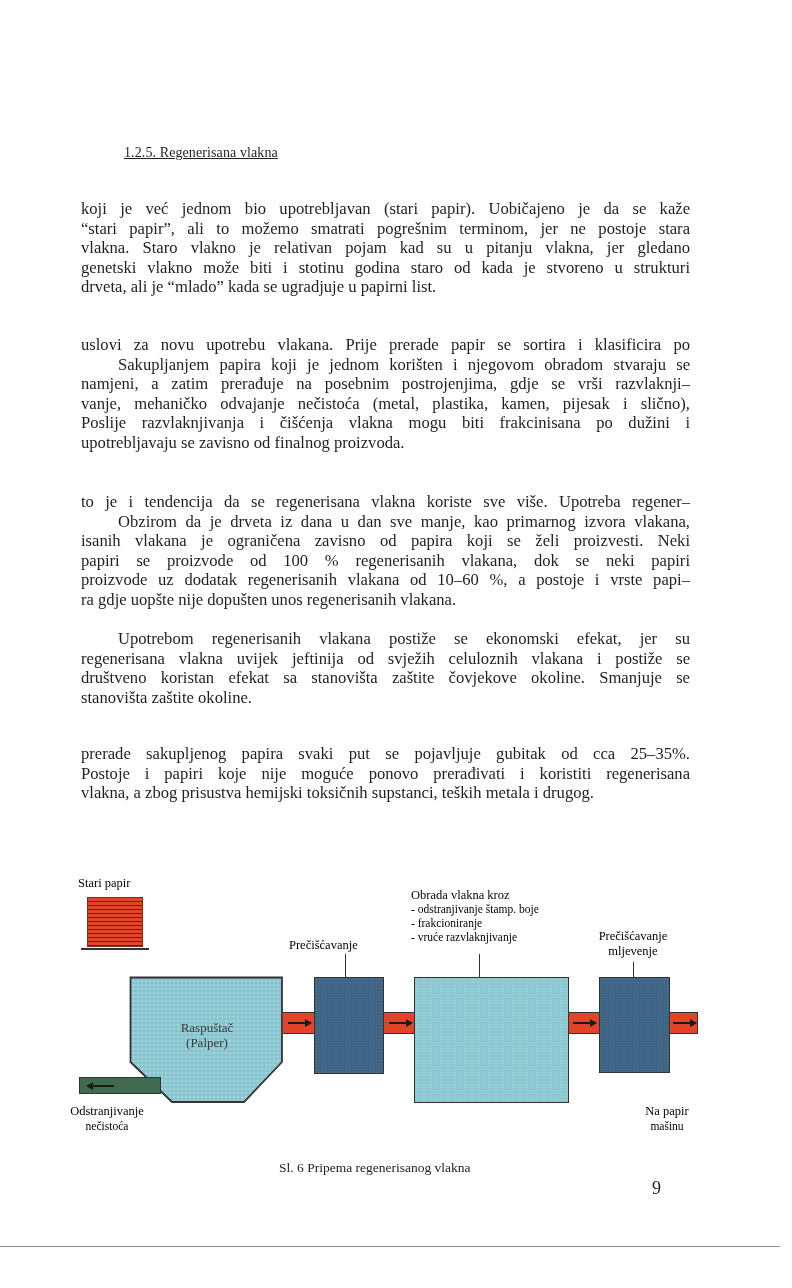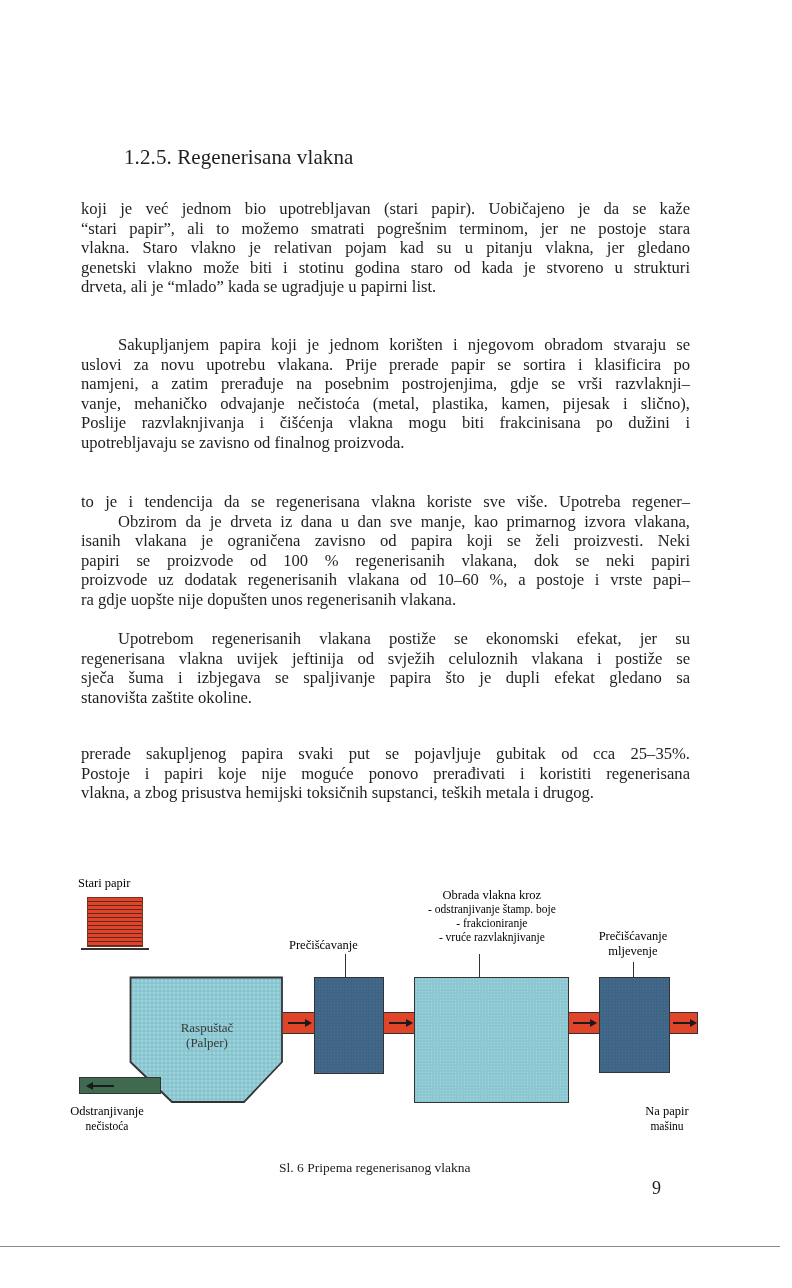--- a/index.html
+++ b/index.html
@@ -4,21 +4,21 @@
 <style>
   html, body { margin: 0; padding: 0; }
   body {
     width: 792px; height: 1288px; position: relative; overflow: hidden;
     background: #ffffff;
     font-family: "Liberation Serif", "DejaVu Serif", serif;
     color: #1f1f1f;
   }
   .heading {
     position: absolute; left: 124px; top: 145px;
-    font-size: 21px; letter-spacing: 0.1px;
+    font-size: 14px; letter-spacing: 0.1px; text-decoration: underline;
   }
   .body-text {
     position: absolute; left: 81px; width: 609px;
     font-size: 16.6px; line-height: 19.6px;
   }
   .para { margin: 0; text-align: justify; text-indent: 37px; }
   .para .ln { display: block; text-align: justify; text-align-last: justify; white-space: nowrap; }
   .para .ln.last { text-align-last: left; }
   .p1 { top: 199px; }
   .p2 { top: 335px; }
@@ -58,22 +58,22 @@
     <span class="ln" style="margin-left:-37px">koji je već jednom bio upotrebljavan (stari papir). Uobičajeno je da se kaže</span>
     <span class="ln" style="margin-left:-37px">“stari papir”, ali to možemo smatrati pogrešnim terminom, jer ne postoje stara</span>
     <span class="ln" style="margin-left:-37px">vlakna. Staro vlakno je relativan pojam kad su u pitanju vlakna, jer gledano</span>
     <span class="ln" style="margin-left:-37px">genetski vlakno može biti i stotinu godina staro od kada je stvoreno u strukturi</span>
     <span class="ln last" style="margin-left:-37px">drveta, ali je “mlado” kada se ugradjuje u papirni list.</span>
   </p>
 </div>
 
 <div class="body-text p2">
   <p class="para">
+    <span class="ln" style="margin-left:-37px">uslovi za novu upotrebu vlakana. Prije prerade papir se sortira i klasificira po</span>
     <span class="ln">Sakupljanjem papira koji je jednom korišten i njegovom obradom stvaraju se</span>
-    <span class="ln" style="margin-left:-37px">uslovi za novu upotrebu vlakana. Prije prerade papir se sortira i klasificira po</span>
     <span class="ln" style="margin-left:-37px">namjeni, a zatim prerađuje na posebnim postrojenjima, gdje se vrši razvlaknji–</span>
     <span class="ln" style="margin-left:-37px">vanje, mehaničko odvajanje nečistoća (metal, plastika, kamen, pijesak i slično),</span>
     <span class="ln" style="margin-left:-37px">Poslije razvlaknjivanja i čišćenja vlakna mogu biti frakcinisana po dužini i</span>
     <span class="ln last" style="margin-left:-37px">upotrebljavaju se zavisno od finalnog proizvoda.</span>
   </p>
 </div>
 
 <div class="body-text p3">
   <p class="para">
     <span class="ln" style="margin-left:-37px">to je i tendencija da se regenerisana vlakna koriste sve više. Upotreba regener–</span>
@@ -82,21 +82,21 @@
     <span class="ln" style="margin-left:-37px">papiri se proizvode od 100 % regenerisanih vlakana, dok se neki papiri</span>
     <span class="ln" style="margin-left:-37px">proizvode uz dodatak regenerisanih vlakana od 10–60 %, a postoje i vrste papi–</span>
     <span class="ln last" style="margin-left:-37px">ra gdje uopšte nije dopušten unos regenerisanih vlakana.</span>
   </p>
 </div>
 
 <div class="body-text p4">
   <p class="para">
     <span class="ln">Upotrebom regenerisanih vlakana postiže se ekonomski efekat, jer su</span>
     <span class="ln" style="margin-left:-37px">regenerisana vlakna uvijek jeftinija od svježih celuloznih vlakana i postiže se</span>
-    <span class="ln" style="margin-left:-37px">sječa šuma i izbjegava se spaljivanje papira što je dupli efekat gledano sa</span>
+    <span class="ln" style="margin-left:-37px">društveno koristan efekat sa stanovišta zaštite čovjekove okoline. Smanjuje se</span>
     <span class="ln last" style="margin-left:-37px">stanovišta zaštite okoline.</span>
   </p>
 </div>
 
 <div class="body-text p5">
   <p class="para">
     <span class="ln" style="margin-left:-37px">prerade sakupljenog papira svaki put se pojavljuje gubitak od cca 25–35%.</span>
     <span class="ln" style="margin-left:-37px">Postoje i papiri koje nije moguće ponovo prerađivati i koristiti regenerisana</span>
     <span class="ln last" style="margin-left:-37px">vlakna, a zbog prisustva hemijski toksičnih supstanci, teških metala i drugog.</span>
   </p>
@@ -135,21 +135,21 @@
     </div>
 
   <div class="dlabel" style="left:289px; top:68px;">Prečišćavanje</div>
   <div class="leader" style="left:345px; top:84px; height:40px;"></div>
   <div class="box navy" style="left:314px; top:107px; width:70px; height:97px;"></div>
 
   <div class="pipe" style="left:384px; top:142px; width:31px;">
       <div class="arr"></div>
     </div>
 
-  <div class="dlabel small" style="left:428px; top:18px;text-align:center;">
+  <div class="dlabel small" style="left:411px; top:18px;">
     <div style="font-size:12.5px">Obrada vlakna kroz</div>
     <div>- odstranjivanje štamp. boje</div>
     <div>- frakcioniranje</div>
     <div>- vruće razvlaknjivanje</div>
   </div>
   <div class="leader" style="left:479px; top:84px; height:42px;"></div>
   <div class="box cyan" style="left:414px; top:107px; width:155px; height:126px;"></div>
 
   <div class="pipe" style="left:569px; top:142px; width:30px;">
       <div class="arr"></div>

